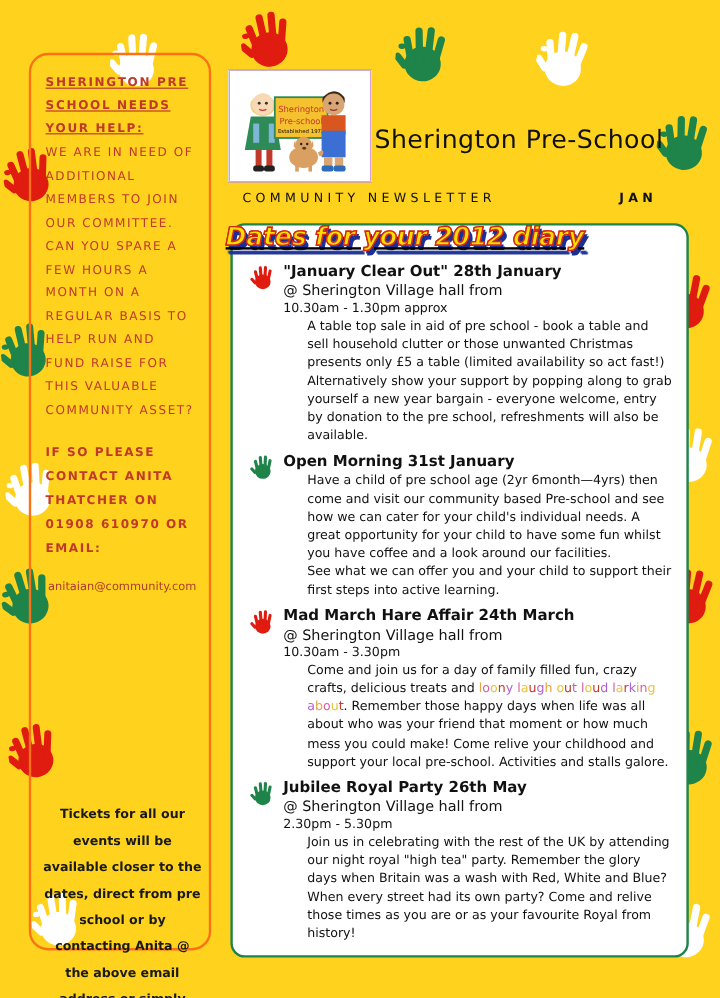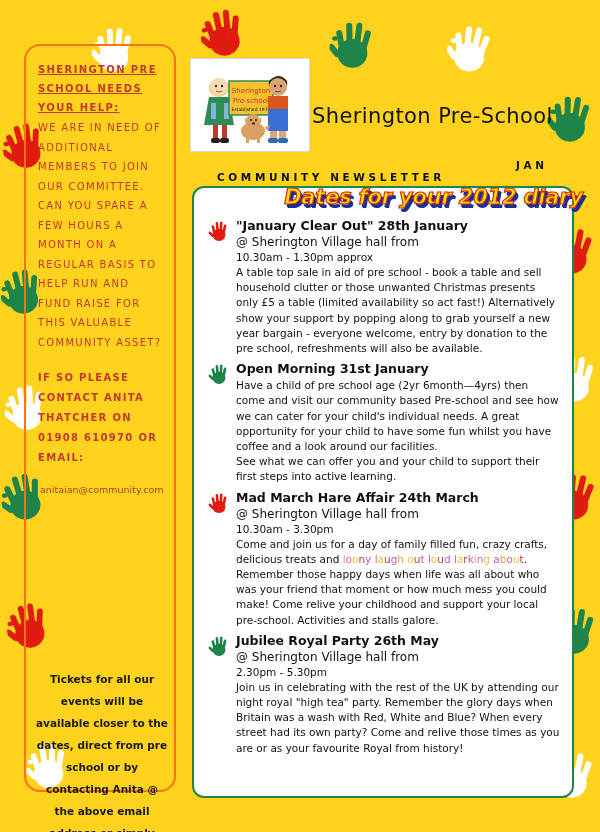--- a/index.html
+++ b/index.html
@@ -52,40 +52,41 @@
     position:absolute;left:190px;top:58px;width:118px;height:92px;
     background:#a21caf;border:1px solid #d8d8d8;overflow:hidden;
   }
   .logo svg{display:block;}
   .school-title{
     position:absolute;left:312px;top:104px;
     font-family:"DejaVu Sans", sans-serif;
     font-size:21px;color:#111;letter-spacing:.4px;white-space:nowrap;
   }
   .newsletter-line{
-    position:absolute;left:217px;top:159px;
-    font-family:"DejaVu Sans", sans-serif;font-size:10.5px;font-weight:bold;
-    color:#111;letter-spacing:3.6px;margin-top:12px;
+    position:absolute;left:202px;top:159px;
+    font-family:"DejaVu Sans", sans-serif;font-size:10.5px;font-weight:normal;
+    color:#111;letter-spacing:3.6px;
   }
   .month{
     position:absolute;left:516px;top:159px;
     font-family:"DejaVu Sans", sans-serif;font-size:10.5px;font-weight:bold;
     color:#111;letter-spacing:3.6px;
   }
 
   
   .panel{
     position:absolute;left:192px;top:186px;width:382px;height:612px;
     background:#fff;border:2px solid #1E8449;border-radius:12px;
     box-sizing:border-box;overflow:hidden;
   }
   .banner{
-    position:absolute;left:201px;top:182px;width:382px;height:30px;
-    display:flex;align-items:center;justify-content:flex-end;
+    position:absolute;left:188px;top:182px;width:382px;height:30px;
+    display:flex;align-items:center;justify-content:flex-start;
     pointer-events:none;
+    text-decoration:underline;
   }
   .banner-text{
     position:relative;
     font-family:"DejaVu Sans", sans-serif;
     font-size:21px;font-weight:bold;font-style:italic;
     color:#FFE000;
     -webkit-text-stroke:1.2px #D42A11;
     text-shadow:3px 4px 0 #1B2F96, 2px 3px 0 #1B2F96;
     letter-spacing:-.2px;white-space:nowrap;
   }
@@ -102,20 +103,21 @@
     font-family:"DejaVu Sans", sans-serif;font-size:12px;color:#111;
     line-height:15px;
   }
   .ev-time{
     font-family:"DejaVu Sans", sans-serif;font-size:10.5px;color:#111;
     line-height:15px;
   }
   .ev-body{
     font-family:"DejaVu Sans", sans-serif;font-size:10.5px;color:#111;
     line-height:15.2px;
+    margin-left:20px;
   }
   .rainbow span:nth-child(5n+1){color:#E8A33D;}
   .rainbow span:nth-child(5n+2){color:#D95FA0;}
   .rainbow span:nth-child(5n+3){color:#E8C33D;}
   .rainbow span:nth-child(5n+4){color:#C0392B;}
   .rainbow span:nth-child(5n+5){color:#B05FD9;}
 
   .cancelled{
     position:absolute;left:196px;top:694px;width:380px;
     text-align:center;pointer-events:none;

